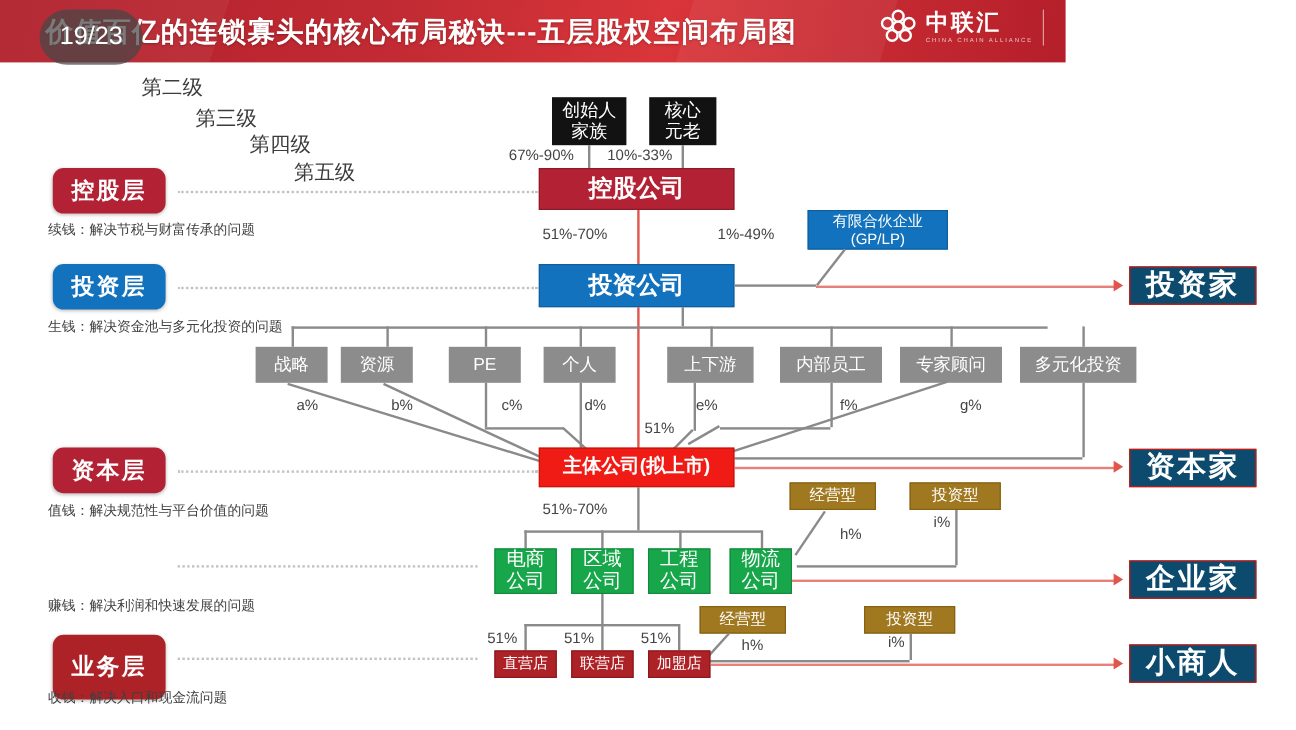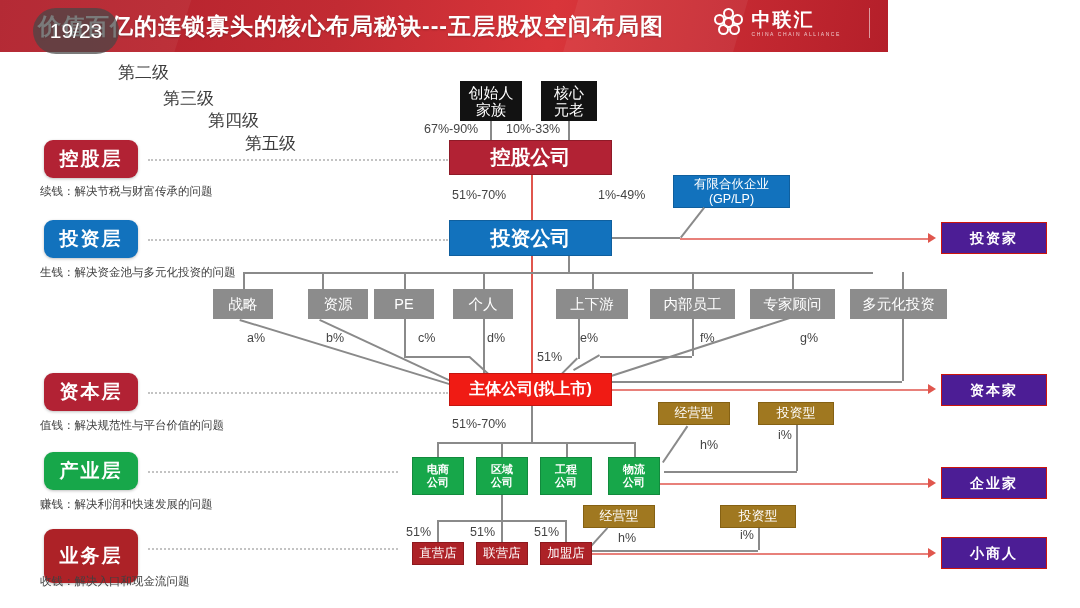--- a/index.html
+++ b/index.html
@@ -25,21 +25,21 @@
   .header:after{
     content:"";position:absolute;right:150px;top:-40px;width:170px;height:150px;
     background:rgba(255,255,255,0.06);transform:skewX(-16deg);
   }
   .header-title{
     position:absolute;left:38px;top:11px;
     font-size:23px;font-weight:bold;color:#ffffff;letter-spacing:1px;
     text-shadow:0 1px 2px rgba(0,0,0,0.25);
     white-space:nowrap;
   }
-  .logos{position:absolute;right:18px;top:8px;display:flex;align-items:center;gap:28px;}
+  .logos{position:absolute;right:18px;top:8px;display:flex;align-items:center;gap:8px;}
   .logo-block{display:flex;align-items:center;gap:7px;}
   .logo-flower{width:30px;height:30px;position:relative;}
   .logo-flower span{
     position:absolute;width:11px;height:11px;border:2px solid #fff;border-radius:50%;
     box-sizing:border-box;
   }
   .p0{left:9px;top:0;}
   .p1{left:18px;top:6px;}
   .p2{left:15px;top:16px;}
   .p3{left:4px;top:16px;}
@@ -85,24 +85,24 @@
   .node{
     position:absolute;display:flex;align-items:center;justify-content:center;
     text-align:center;color:#ffffff;box-sizing:border-box;line-height:1.15;
   }
   .n-black{background:#121212;font-size:15px;}
   .n-darkred{background:#b22234;border:1px solid #8e1a27;font-size:20px;font-weight:bold;}
   .n-blue{background:#1272bd;border:1px solid #0f5f9e;font-size:20px;font-weight:bold;}
   .n-blue-sm{background:#1272bd;border:1px solid #0f5f9e;font-size:12.5px;}
   .n-gray{background:#8c8c8c;font-size:14.5px;}
   .n-red{background:#f01b14;border:1px solid #c4150f;font-size:16px;font-weight:bold;}
-  .n-green{background:#17a74a;border:1px solid #128a3d;font-size:11px;font-weight:bold;}
+  .n-green{background:#17a74a;border:1px solid #128a3d;font-size:16px;}
   .n-store{background:#ad2227;border:1px solid #8d181d;font-size:12.5px;}
   .n-gold{background:#a07820;border:1px solid #856113;font-size:13px;}
-  .n-right{background:#4c1d95;border:1px solid #cc150c;font-size:14px;font-weight:bold;letter-spacing:2px;}
+  .n-right{background:#0c4a6e;border:1px solid #cc150c;font-size:24px;font-weight:bold;letter-spacing:2px;}
 
   
   .pct{position:absolute;font-size:12.5px;color:#444;white-space:nowrap;}
 
   
   .ln{position:absolute;background:#8a8a8a;}
   .lnv{width:1.5px;}
   .lnh{height:1.5px;}
   .ln-red{background:#e0564d;}
   .diag{position:absolute;background:#8a8a8a;height:1.5px;transform-origin:0 0;}
@@ -149,21 +149,20 @@
   <div class="dotline" style="left:148px;top:159px;width:300px;"></div>
 
   <div class="layer" style="left:44px;top:220px;width:94px;height:38px;background:#1272bd;">投资层</div>
   <div class="layer-sub" style="left:40px;top:265px;">生钱：解决资金池与多元化投资的问题</div>
   <div class="dotline" style="left:148px;top:239px;width:300px;"></div>
 
   <div class="layer" style="left:44px;top:373px;width:94px;height:38px;background:#b22234;">资本层</div>
   <div class="layer-sub" style="left:40px;top:418px;">值钱：解决规范性与平台价值的问题</div>
   <div class="dotline" style="left:148px;top:392px;width:300px;"></div>
 
-  <div class="layer" style="left:44px;top:452px;width:94px;height:38px;background:#17a74a;">产业层</div>
   <div class="layer-sub" style="left:40px;top:497px;">赚钱：解决利润和快速发展的问题</div>
   <div class="dotline" style="left:148px;top:471px;width:250px;"></div>
 
   <div class="layer" style="left:44px;top:529px;width:94px;height:54px;background:#ad2227;">业务层</div>
   <div class="layer-sub" style="left:40px;top:574px;">收钱：解决入口和现金流问题</div>
   <div class="dotline" style="left:148px;top:548px;width:250px;"></div>
 
   <div class="node n-black" style="left:460px;top:81px;width:62px;height:40px;white-space:pre;">创始人
 家族</div>
   <div class="node n-black" style="left:541px;top:81px;width:56px;height:40px;white-space:pre;">核心
@@ -198,21 +197,21 @@
   <div class="ln lnv" style="left:243px;top:272px;height:17px;"></div>
   <div class="ln lnv" style="left:322px;top:272px;height:17px;"></div>
   <div class="ln lnv" style="left:404px;top:272px;height:17px;"></div>
   <div class="ln lnv" style="left:483px;top:272px;height:17px;"></div>
   <div class="ln lnv" style="left:592px;top:272px;height:17px;"></div>
   <div class="ln lnv" style="left:692px;top:272px;height:17px;"></div>
   <div class="ln lnv" style="left:792px;top:272px;height:17px;"></div>
   <div class="ln lnv" style="left:902px;top:272px;height:17px;"></div>
 
   <div class="node n-gray" style="left:213px;top:289px;width:60px;height:30px;">战略</div>
-  <div class="node n-gray" style="left:308px;top:289px;width:60px;height:30px;">资源</div>
+  <div class="node n-gray" style="left:284px;top:289px;width:60px;height:30px;">资源</div>
   <div class="node n-gray" style="left:374px;top:289px;width:60px;height:30px;">PE</div>
   <div class="node n-gray" style="left:453px;top:289px;width:60px;height:30px;">个人</div>
   <div class="node n-gray" style="left:556px;top:289px;width:72px;height:30px;">上下游</div>
   <div class="node n-gray" style="left:650px;top:289px;width:85px;height:30px;">内部员工</div>
   <div class="node n-gray" style="left:750px;top:289px;width:85px;height:30px;">专家顾问</div>
   <div class="node n-gray" style="left:850px;top:289px;width:97px;height:30px;">多元化投资</div>
 
   <div class="pct" style="left:247px;top:331px;">a%</div>
   <div class="pct" style="left:326px;top:331px;">b%</div>
   <div class="pct" style="left:418px;top:331px;">c%</div>

